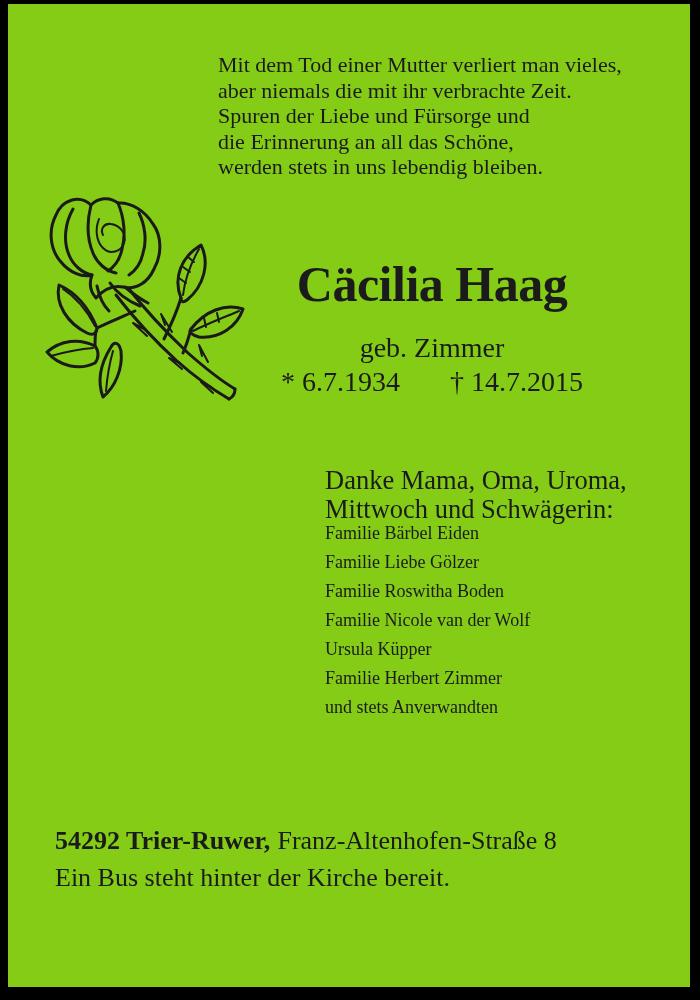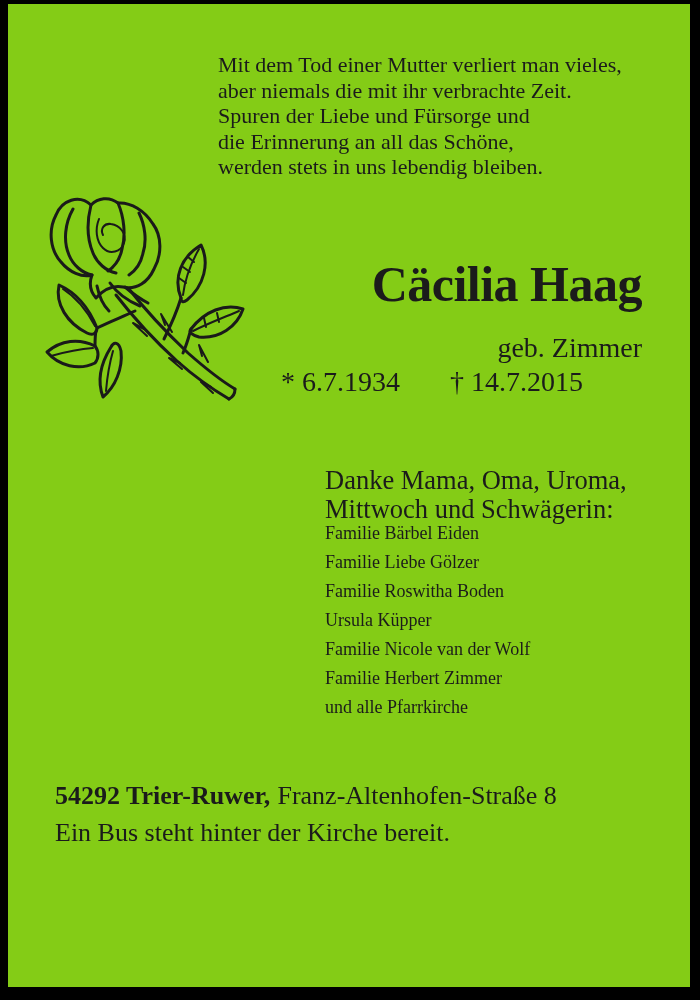--- a/index.html
+++ b/index.html
@@ -25,21 +25,21 @@
     line-height: 25.5px;
     white-space: nowrap;
   }
 
   
   .rose { left: 26px; top: 186px; width: 220px; height: 230px; }
 
   
   .namecol {
     left: 214px; top: 255px; width: 420px;
-    text-align: right;
+    text-align: center;
   }
   .name {
     font-size: 50px;
     font-weight: bold;
     line-height: 50px;
     letter-spacing: -0.5px;
     white-space: nowrap;
   }
   .maiden {
     margin-top: 22px;
@@ -66,21 +66,21 @@
   }
   .mourners {
     left: 317px; top: 515px;
     font-size: 18px;
     line-height: 29px;
     white-space: nowrap;
   }
 
   
   .service {
-    left: 47px; top: 778px; width: 592px;
+    left: 47px; top: 823px; width: 592px;
     font-size: 26px;
     line-height: 28.5px;
   }
   .addr { white-space: nowrap; }
   .addr .city { font-weight: bold; }
   .addr .street { margin-left: 0.28em; }
   .details { margin-top: 10px; }
   .details .just {
     text-align: justify;
     text-align-last: justify;
@@ -162,24 +162,24 @@
 
   <div class="abs thanks">
     <div>Danke Mama, Oma, Uroma,</div>
     <div>Mittwoch und Schwägerin:</div>
   </div>
 
   <div class="abs mourners">
     <div>Familie Bärbel Eiden</div>
     <div>Familie Liebe Gölzer</div>
     <div>Familie Roswitha Boden</div>
+    <div>Familie Nicole van der Wolf</div>
     <div>Ursula Küpper</div>
-    <div>Familie Nicole van der Wolf</div>
     <div>Familie Herbert Zimmer</div>
-    <div>und alle Pfarrkirche</div>
+    <div>und stets Anverwandten</div>
   </div>
 
   <div class="abs service">
     <div class="addr">
       <span class="city">54292 Trier-Ruwer,</span><span class="street">Franz-Altenhofen-Straße 8</span>
     </div>
     <div class="busnote">Ein Bus steht hinter der Kirche bereit.</div>
   </div>
 
 </div>

